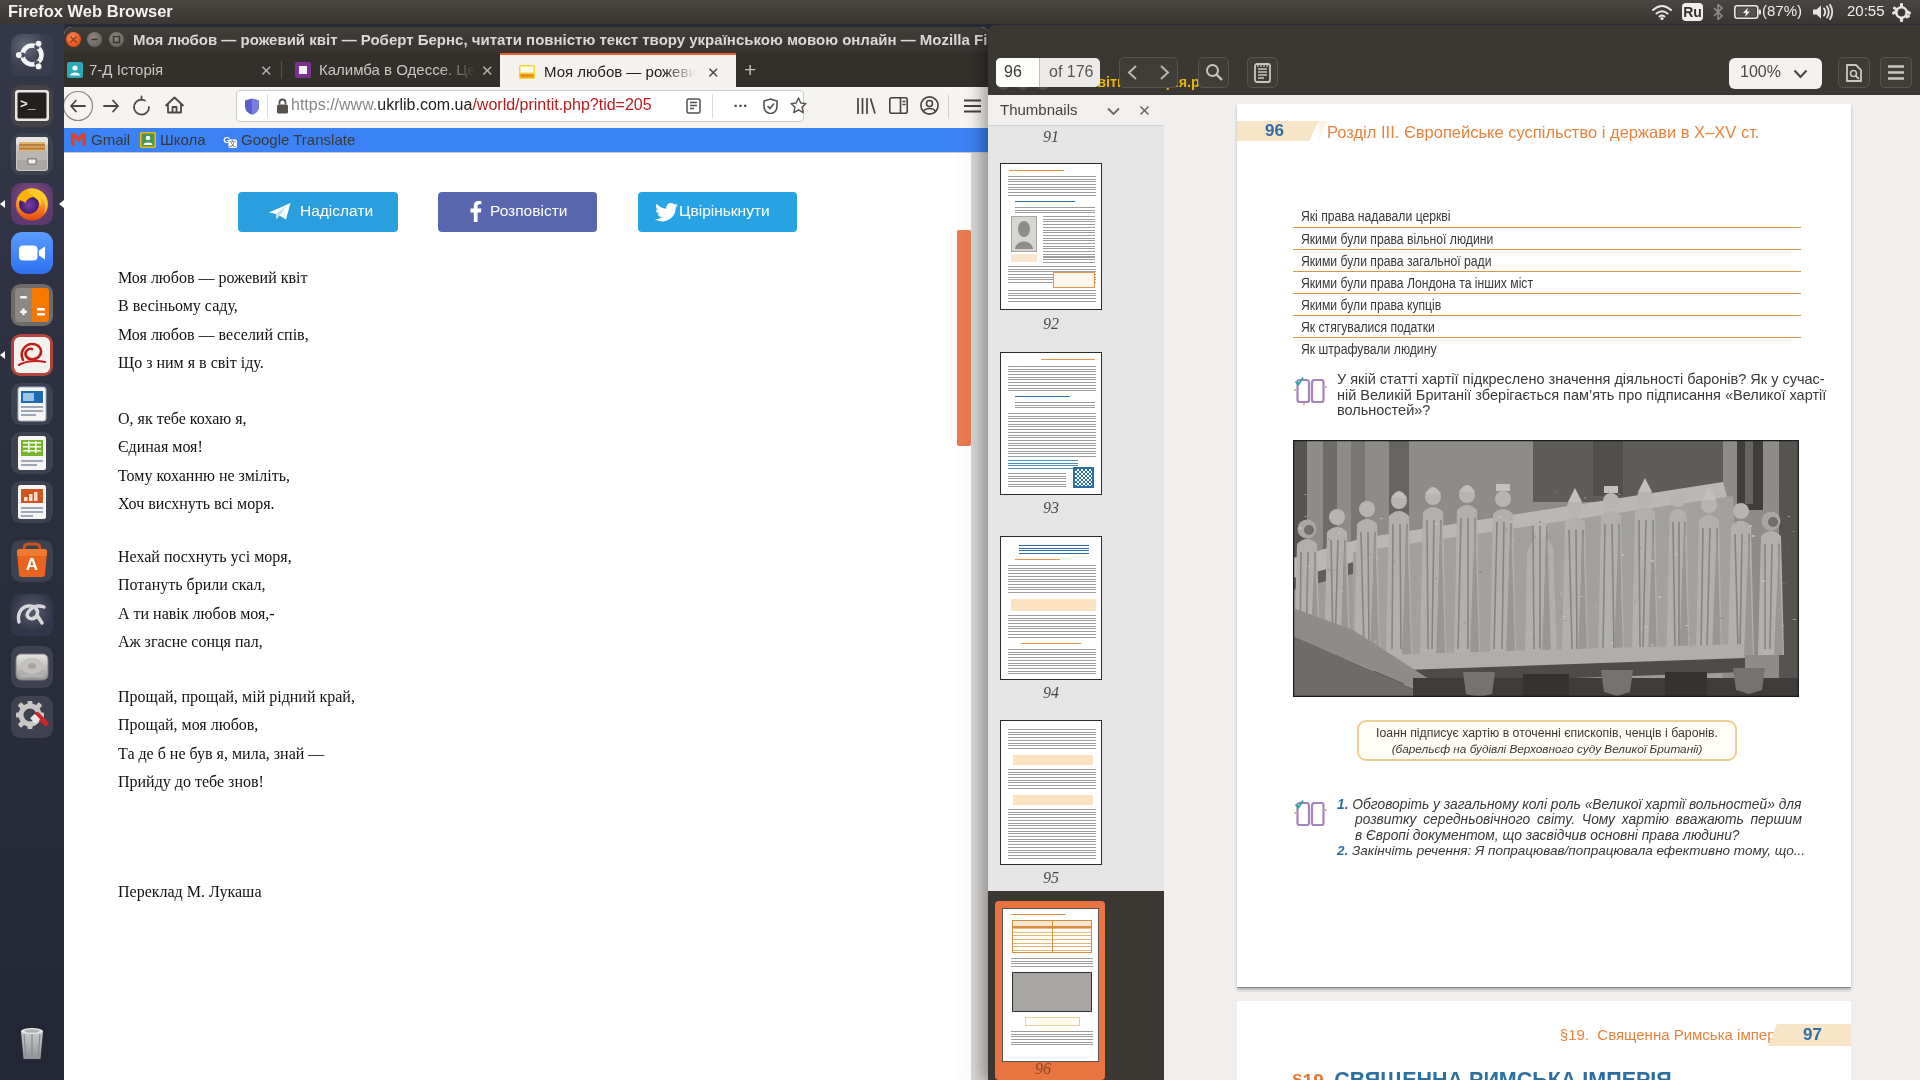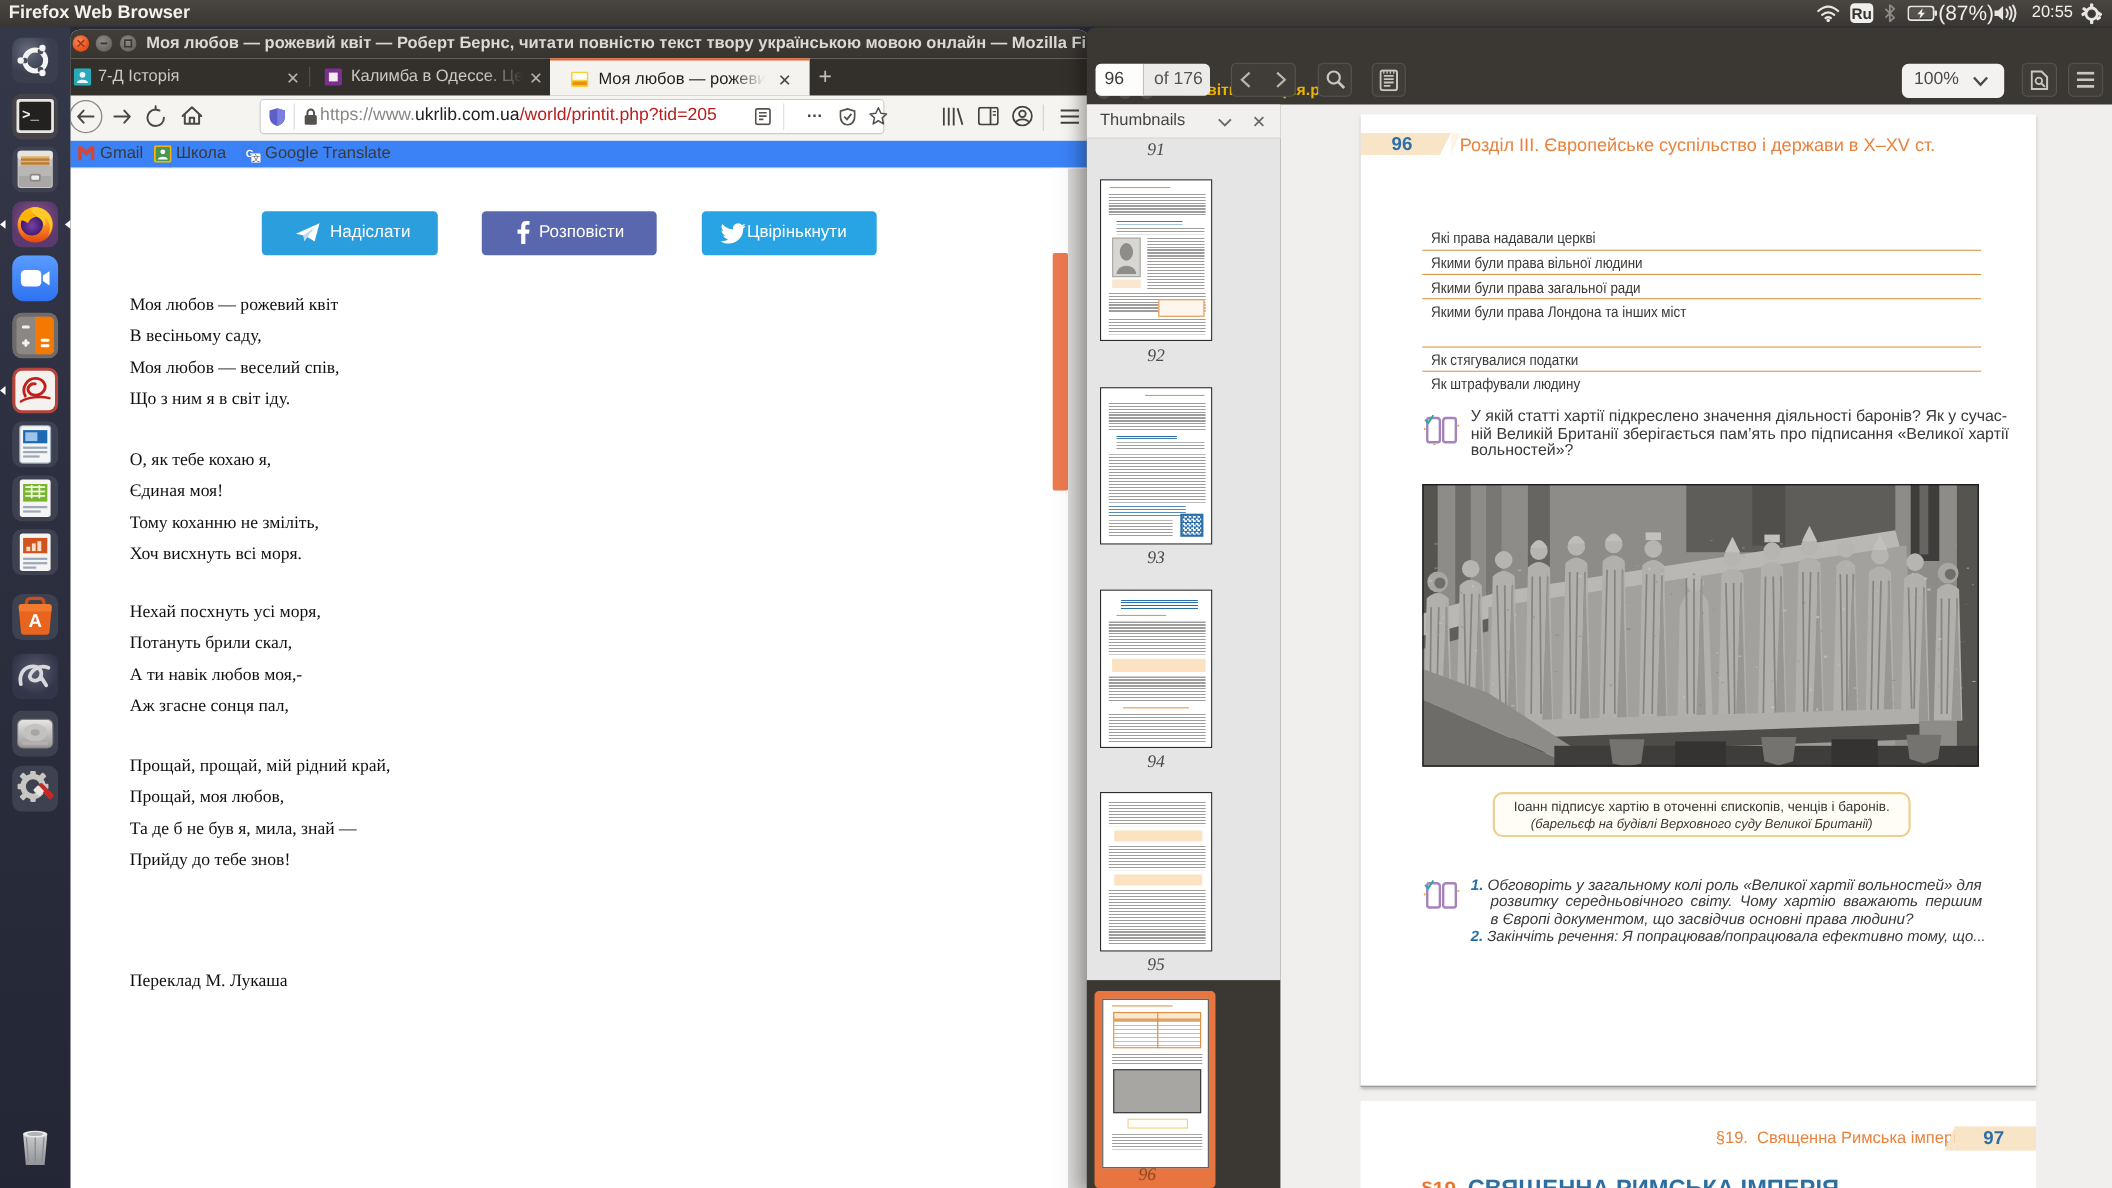--- a/index.html
+++ b/index.html
@@ -82,21 +82,21 @@
     <div class="trayitem" style="left:-238px;top:3px;width:21px;height:18px;background:#f1efed;border-radius:4px;color:#35322e;font-weight:bold;font-size:14px;text-align:center;line-height:18px;">Ru</div>
     <svg class="trayitem" style="left:-207px;top:4px" width="10" height="16" viewBox="0 0 10 16">
       <path d="M1 4 L9 12 L5 15.5 L5 0.5 L9 4 L1 12" fill="none" stroke="#8e8b87" stroke-width="1.6"></path>
     </svg>
     <svg class="trayitem" style="left:-186px;top:5px" width="27" height="14" viewBox="0 0 27 14">
       <rect x="0.8" y="0.8" width="23" height="12.4" rx="2.5" fill="none" stroke="#e8e6e4" stroke-width="1.6"></rect>
       <rect x="24.6" y="4.5" width="2.4" height="5" rx="1" fill="#e8e6e4"></rect>
       <rect x="2.6" y="2.6" width="19.4" height="8.8" rx="1.2" fill="#55524d"></rect>
       <path d="M14 2.5 L9 8 L12 8 L11 12 L16 6.5 L13 6.5 Z" fill="#f3f1ef"></path>
     </svg>
-    <div class="trayitem" style="left:-158px;font-size:19px;">(87%)</div>
+    <div class="trayitem" style="left:-158px;font-size:15px;">(87%)</div>
     <svg class="trayitem" style="left:-107px;top:4px" width="21" height="16" viewBox="0 0 21 16">
       <path d="M0 5.5 L3.5 5.5 L8 1.5 L8 14.5 L3.5 10.5 L0 10.5 Z" fill="#e8e6e4"></path>
       <path d="M11 4.5 Q13.5 8 11 11.5 M14 2.5 Q17.5 8 14 13.5 M17 0.8 Q21.5 8 17 15.2" fill="none" stroke="#e8e6e4" stroke-width="1.8" stroke-linecap="round"></path>
     </svg>
     <div class="trayitem" style="left:-73px;font-size:15px;">20:55</div>
     <svg class="trayitem" style="left:-28px;top:3px" width="19" height="19" viewBox="0 0 19 19">
       <g fill="#e8e6e4">
           <circle cx="9.5" cy="9.5" r="5.2" fill="none" stroke="#e8e6e4" stroke-width="2.6"></circle>
       <rect x="8" y="0" width="3" height="5" rx="1"></rect>
           <rect x="8" y="14" width="3" height="5" rx="1"></rect>
@@ -633,20 +633,23 @@
           <span>Які права надавали церкві</span>
         </div>
       <div class="trow" style="top:123px;height:22px;">
           <span>Якими були права вільної людини</span>
         </div>
       <div class="trow" style="top:145px;height:22px;">
           <span>Якими були права загальної ради</span>
         </div>
       <div class="trow" style="top:167px;height:22px;">
           <span>Якими були права Лондона та інших міст</span>
+        </div>
+      <div class="trow" style="top:189px;height:22px;">
+          <span>Якими були права купців</span>
         </div>
       <div class="trow" style="top:211px;height:22px;">
           <span>Як стягувалися податки</span>
         </div>
       <div class="trow" style="top:233px;height:22px;">
           <span>Як штрафували людину</span>
         </div>
 
       <svg class="bookicon" style="left:57px;top:273px;" viewBox="0 0 33 28">
         <g fill="#fff" stroke="#a583bd" stroke-width="2.2">

